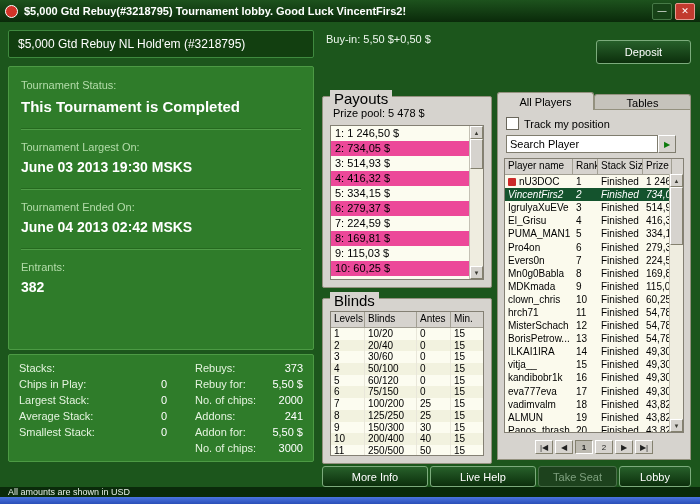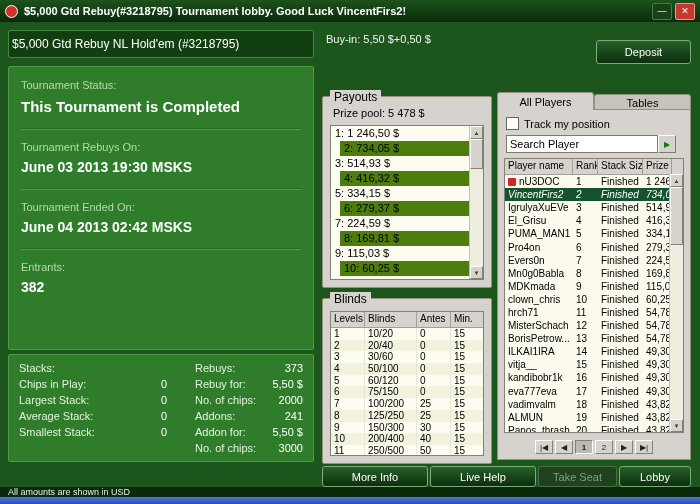--- a/index.html
+++ b/index.html
@@ -7,21 +7,21 @@
   .window{position:relative;width:700px;height:504px;background:#1c561c;overflow:hidden;}
 
   
   .titlebar{position:absolute;left:0;top:0;right:0;height:22px;background:linear-gradient(#1d521d,#0a2a0a);display:flex;align-items:center;padding:0 5px;box-sizing:border-box;}
   .app-icon{width:11px;height:11px;background:#d23328;border:1px solid #fff;border-radius:50%;margin-right:6px;flex:none;}
   .title-text{color:#fff;font-size:11px;font-weight:bold;flex:1;white-space:nowrap;overflow:hidden;}
   .win-btn{width:18px;height:15px;margin-left:3px;font-size:9px;color:#fff;display:flex;align-items:center;justify-content:center;border:1px solid #477a47;background:#174217;border-radius:2px;cursor:default;}
   .win-btn.close{background:#c23a2e;border-color:#e59a90;}
 
   
-  .tname-box{position:absolute;left:8px;top:30px;width:306px;height:28px;background:#123f10;border:1px solid #3f8a3f;border-radius:2px;color:#fff;font-size:12px;display:flex;align-items:center;padding:0 3px;box-sizing:border-box;}
+  .tname-box{position:absolute;left:8px;top:30px;width:306px;height:28px;background:#123f10;border:1px solid #3f8a3f;border-radius:2px;color:#fff;font-size:12px;display:flex;align-items:center;padding:0 9px;box-sizing:border-box;}
   .buyin{position:absolute;left:326px;top:33px;color:#eef7ee;font-size:11px;}
   .rebuy-note{position:absolute;left:326px;top:48px;color:#cfe3cf;font-size:11px;}
   .btn-green{background:linear-gradient(#27602a,#0c2f0c);border:1px solid #7cab7c;border-radius:3px;color:#fff;font-size:11px;display:flex;align-items:center;justify-content:center;cursor:default;}
   .deposit-btn{position:absolute;left:596px;top:40px;width:93px;height:22px;}
 
   
   .status-panel{position:absolute;left:8px;top:66px;width:306px;height:284px;background:#2f7c2a;border:1px solid #4c9a44;border-radius:2px;box-sizing:border-box;padding:10px 12px;color:#fff;}
   .sp-label{color:#b4dcaa;font-size:11px;margin-top:2px;}
   .sp-big{font-size:15px;font-weight:bold;margin:7px 0 13px;}
   .sp-val{font-size:14px;font-weight:bold;margin:6px 0 13px;}
@@ -30,27 +30,27 @@
   
   .stats-panel{position:absolute;left:8px;top:354px;width:306px;height:108px;background:#2f7c2a;border:1px solid #4c9a44;border-radius:2px;box-sizing:border-box;padding:7px 10px;font-size:11px;color:#fff;}
   .stats-row{display:flex;height:16px;align-items:flex-start;}
   .s-ll{width:96px;color:#e4f3de;}
   .s-lv{width:52px;text-align:right;color:#fff;}
   .s-rl{margin-left:28px;width:74px;color:#e4f3de;}
   .s-rv{flex:1;text-align:right;color:#fff;}
 
   
   .gbox{position:absolute;background:#d6d3ce;border:1px solid #94917f;border-radius:2px;}
-  .gbox-title{position:absolute;top:-7px;left:7px;background:#d6d3ce;padding:0 4px;font-size:12px;color:#000;}
+  .gbox-title{position:absolute;top:-7px;left:7px;background:#d6d3ce;padding:0 4px;font-size:15px;color:#000;}
   .payouts-box{left:322px;top:96px;width:168px;height:190px;}
   .blinds-box{left:322px;top:298px;width:168px;height:164px;}
   .prize-pool{position:absolute;left:10px;top:10px;font-size:11px;color:#000;}
   .pay-list{position:absolute;left:7px;top:28px;right:7px;bottom:7px;background:#fcfcf0;border:1px solid #848074;overflow:hidden;}
   .pay-row{height:15px;line-height:15px;font-size:11px;padding-left:4px;margin-right:13px;color:#000;white-space:nowrap;}
-  .pay-row.alt{background:#4d7c0f;margin-left:9px;}
+  .pay-row.alt{background:#ec4899;}
 
   
   .vscroll{position:absolute;top:0;right:0;bottom:0;width:13px;background:#efede0;border-left:1px solid #c4c1b4;display:flex;flex-direction:column;}
   .sc-btn{height:13px;background:#d6d3ce;border:1px solid;border-color:#fff #84816f #84816f #fff;font-size:6px;display:flex;align-items:center;justify-content:center;color:#3a3a32;box-sizing:border-box;flex:none;}
   .sc-thumb{height:30px;background:#d6d3ce;border:1px solid;border-color:#fff #84816f #84816f #fff;box-sizing:border-box;}
   .sc-thumb.tall{height:58px;}
 
   
   .blind-table{position:absolute;left:7px;top:12px;right:7px;bottom:7px;background:#fcfcf0;border:1px solid #848074;overflow:hidden;}
   .b-hrow,.b-row{display:flex;}
@@ -113,21 +113,21 @@
   </div>
 
   <div class="tname-box">$5,000 Gtd Rebuy NL Hold'em (#3218795)</div>
   <div class="buyin">Buy-in: 5,50 $+0,50 $</div>
   <div class="btn-green deposit-btn">Deposit</div>
 
   <div class="status-panel">
     <div class="sp-label">Tournament Status:</div>
     <div class="sp-big">This Tournament is Completed</div>
     <div class="sp-div"></div>
-    <div class="sp-label">Tournament Rebuys On:</div>
+    <div class="sp-label">Tournament Largest On:</div>
     <div class="sp-val">June 03 2013  19:30 MSKS</div>
     <div class="sp-div"></div>
     <div class="sp-label">Tournament Ended On:</div>
     <div class="sp-val">June 04 2013  02:42 MSKS</div>
     <div class="sp-div"></div>
     <div class="sp-label">Entrants:</div>
     <div class="sp-val">382</div>
   </div>
 
   <div class="stats-panel" id="statsRows">

